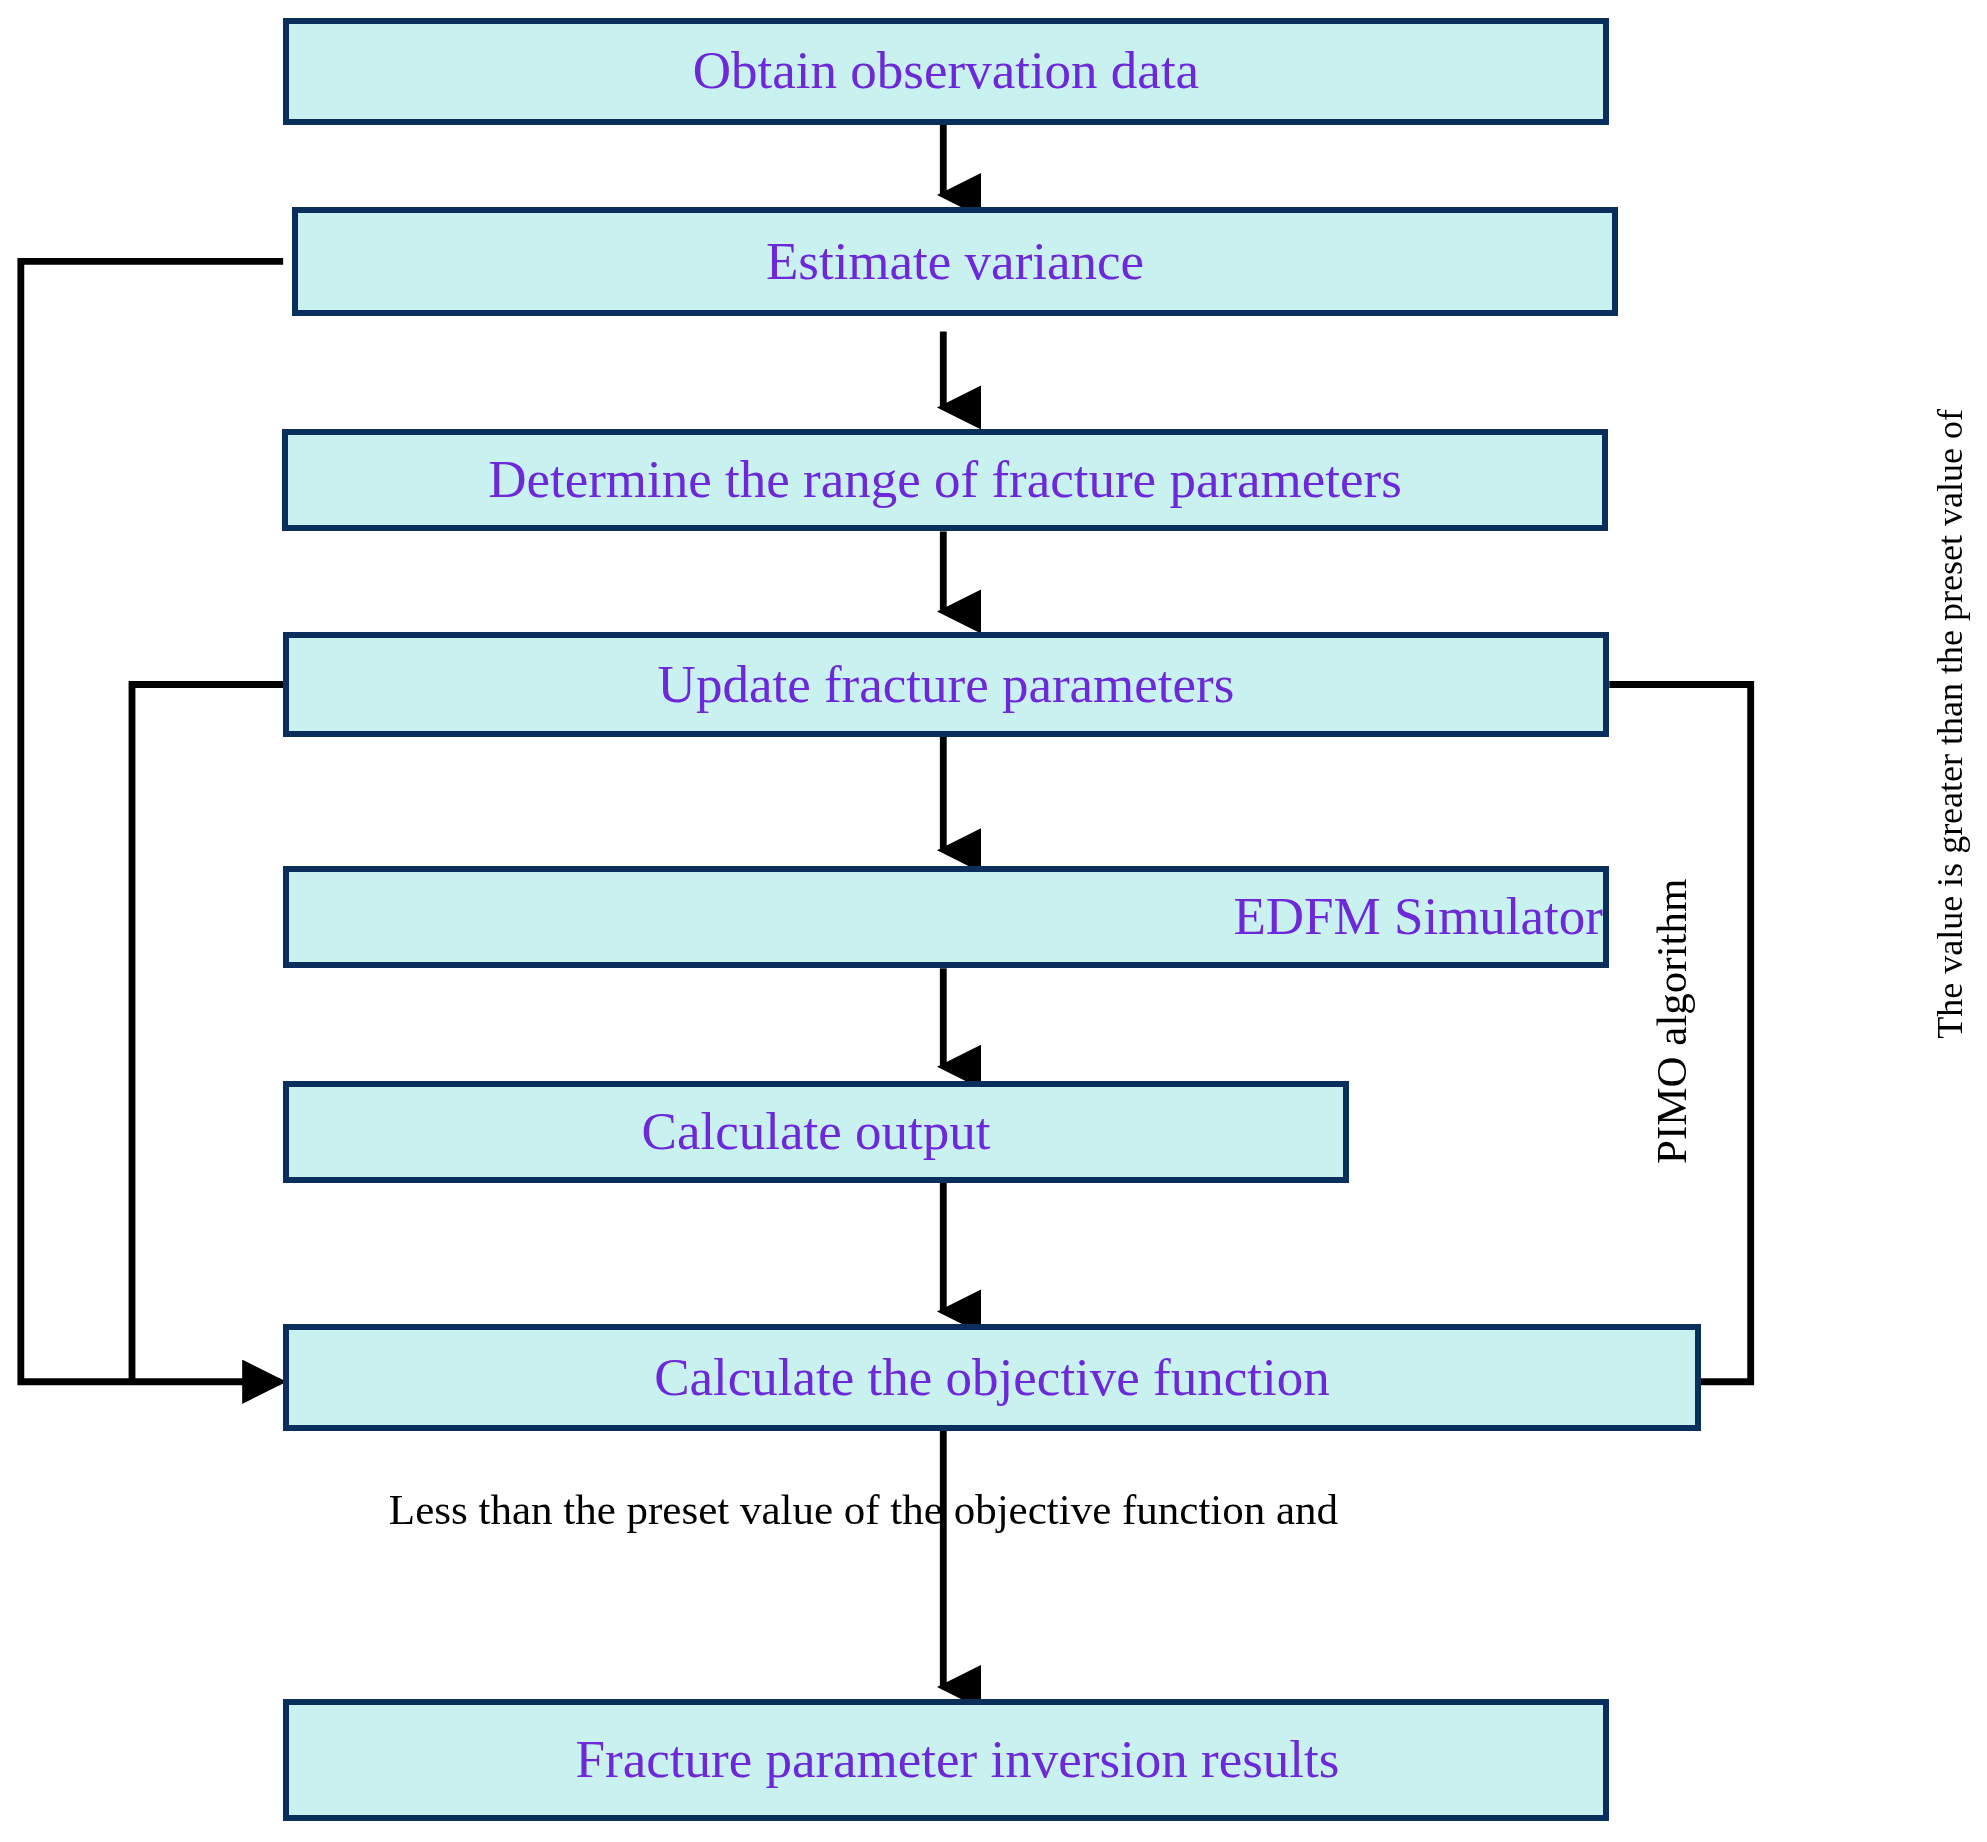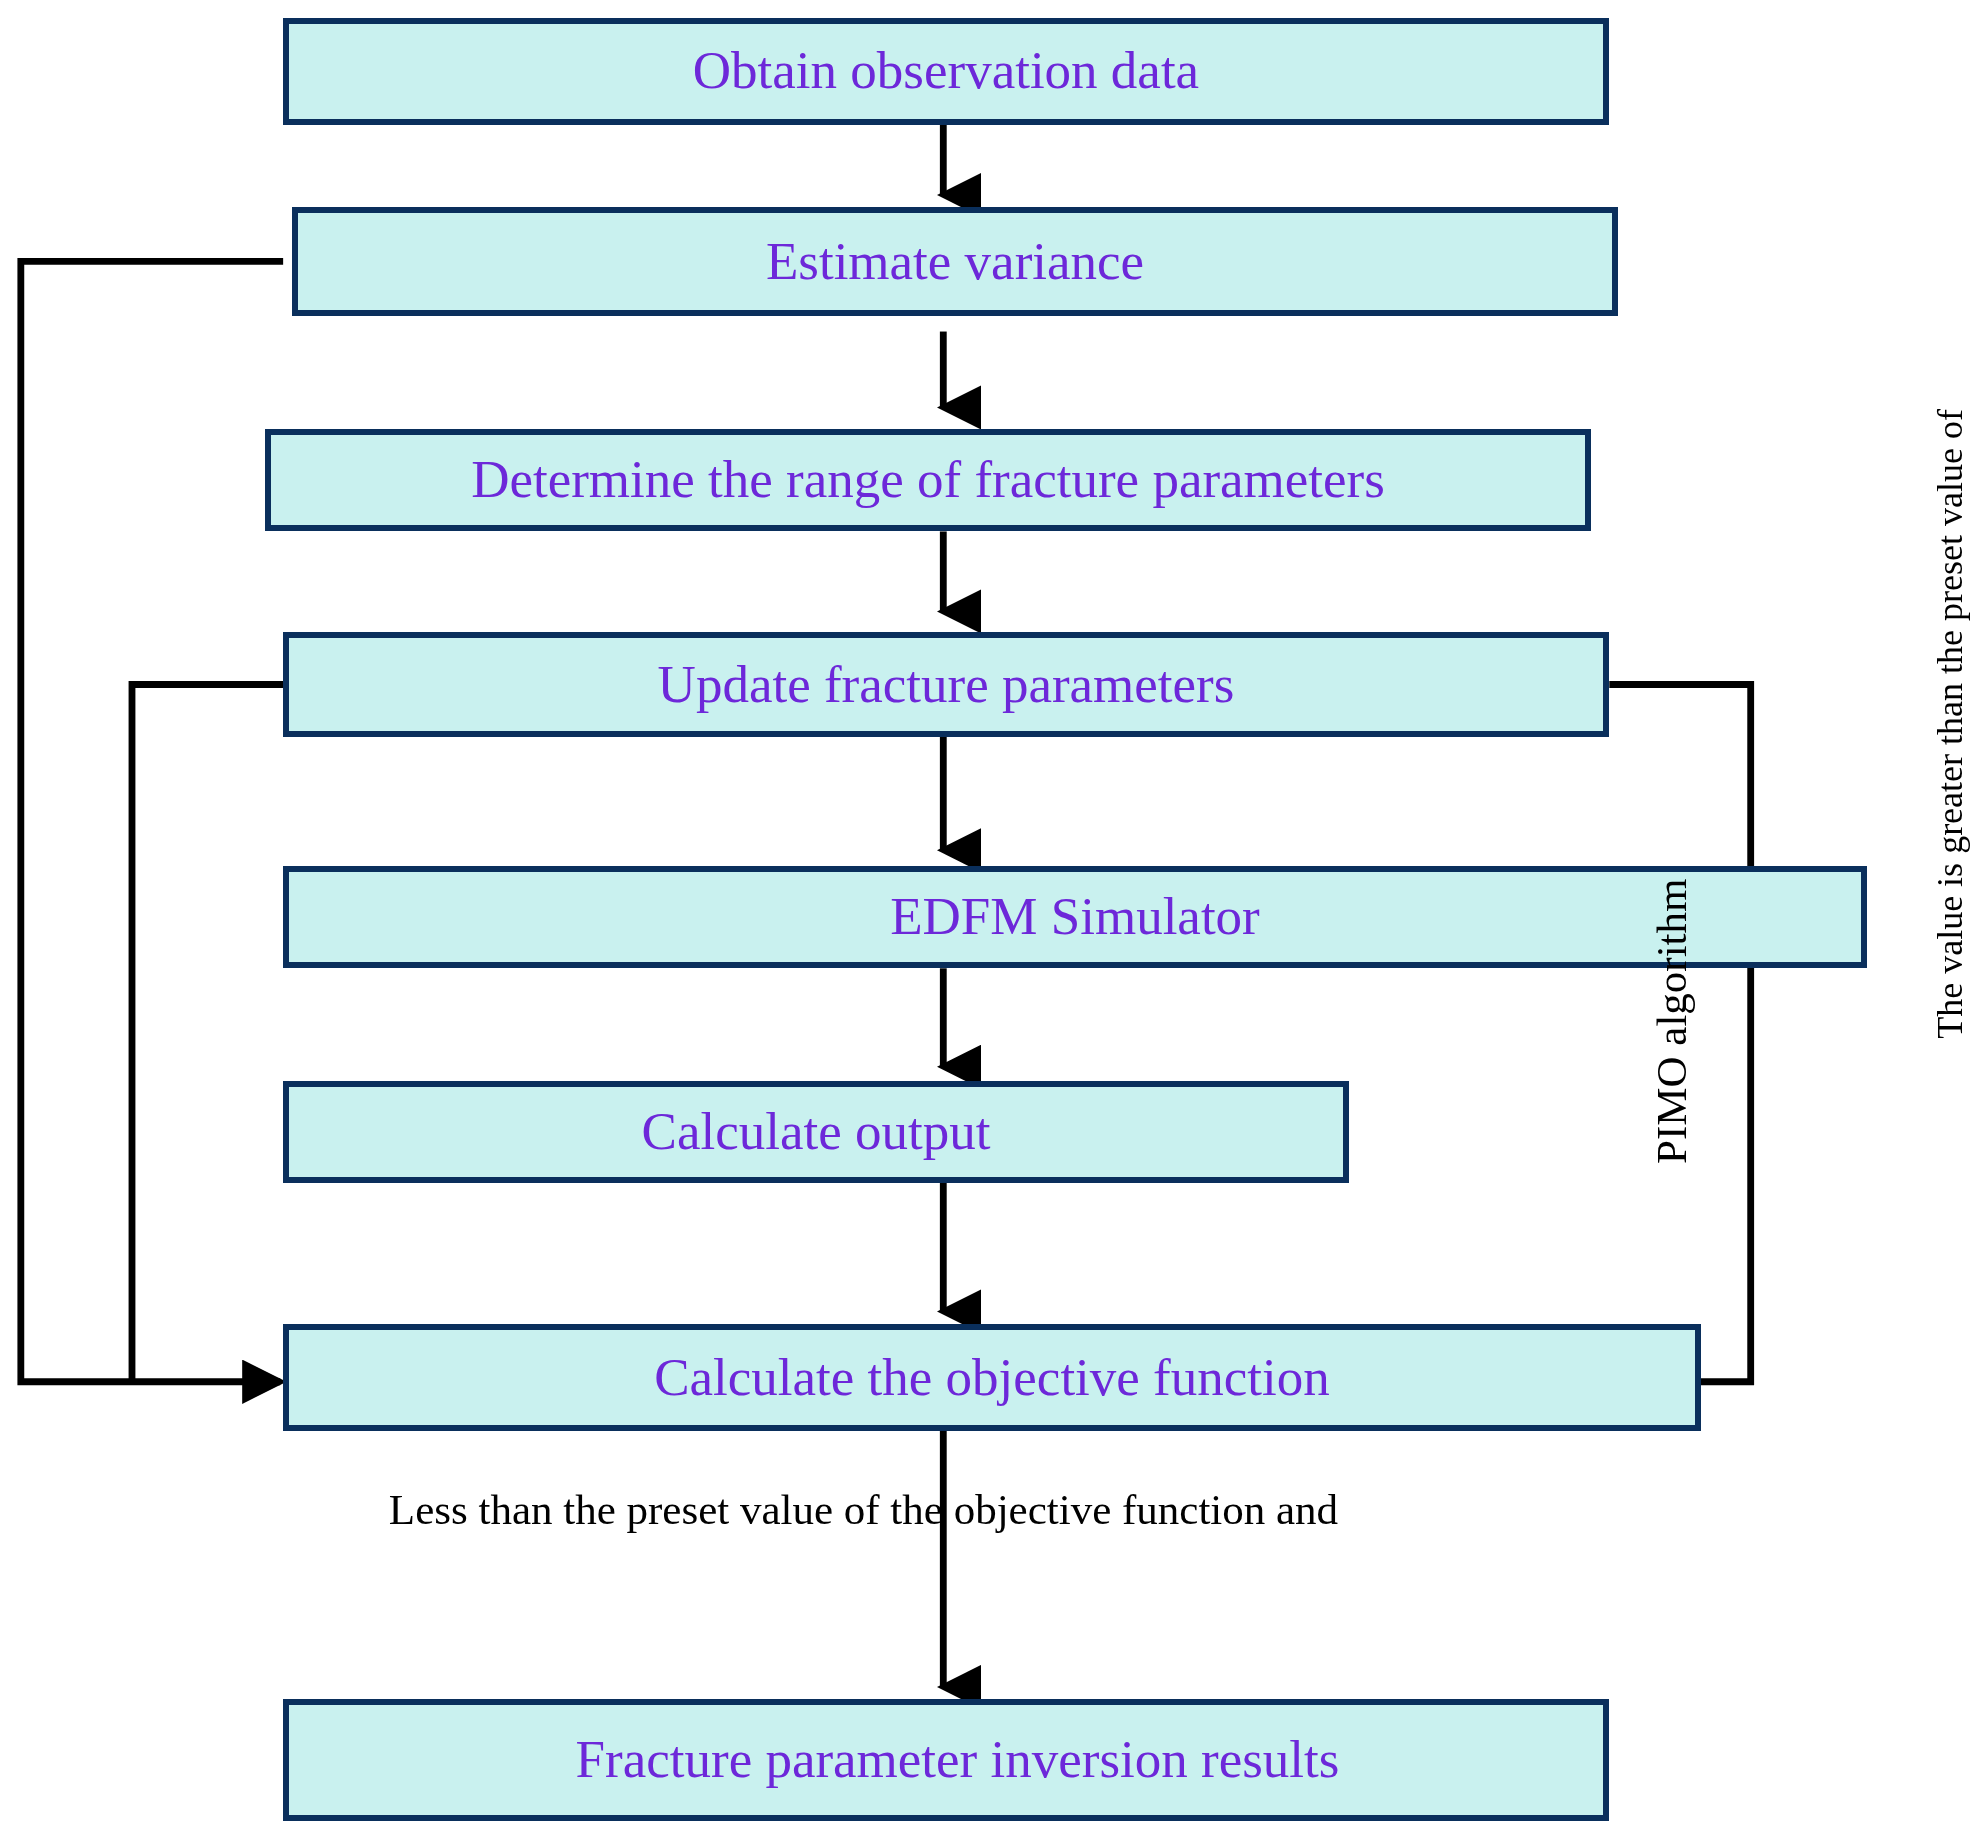--- a/index.html
+++ b/index.html
@@ -98,29 +98,29 @@
   </svg>
 
   <div class="node" style="left:283px; top:17.6px; width:1326px; height:107px;">
     <span>Obtain observation data</span>
   </div>
 
   <div class="node" style="left:292px; top:207px; width:1326px; height:109px;">
     <span>Estimate variance</span>
   </div>
 
-  <div class="node" style="left:265px; top:429px; width:1326px; height:102px;">
+  <div class="node" style="left:282px; top:429px; width:1326px; height:102px;">
     <span>Determine the range of fracture parameters</span>
   </div>
 
   <div class="node" style="left:283px; top:632px; width:1326px; height:105px;">
     <span>Update fracture parameters</span>
   </div>
 
-  <div class="node" style="left:283px; top:866px; width:1584px; height:102px;">
+  <div class="node" style="left:283px; top:866px; width:1326px; height:102px;justify-content:flex-end;">
     <span>EDFM Simulator</span>
   </div>
 
   <div class="node" style="left:283px; top:1081px; width:1066px; height:102px;">
     <span>Calculate output</span>
   </div>
 
   <div class="node" style="left:283px; top:1324px; width:1418px; height:107px;">
     <span>Calculate the objective function</span>
   </div>

